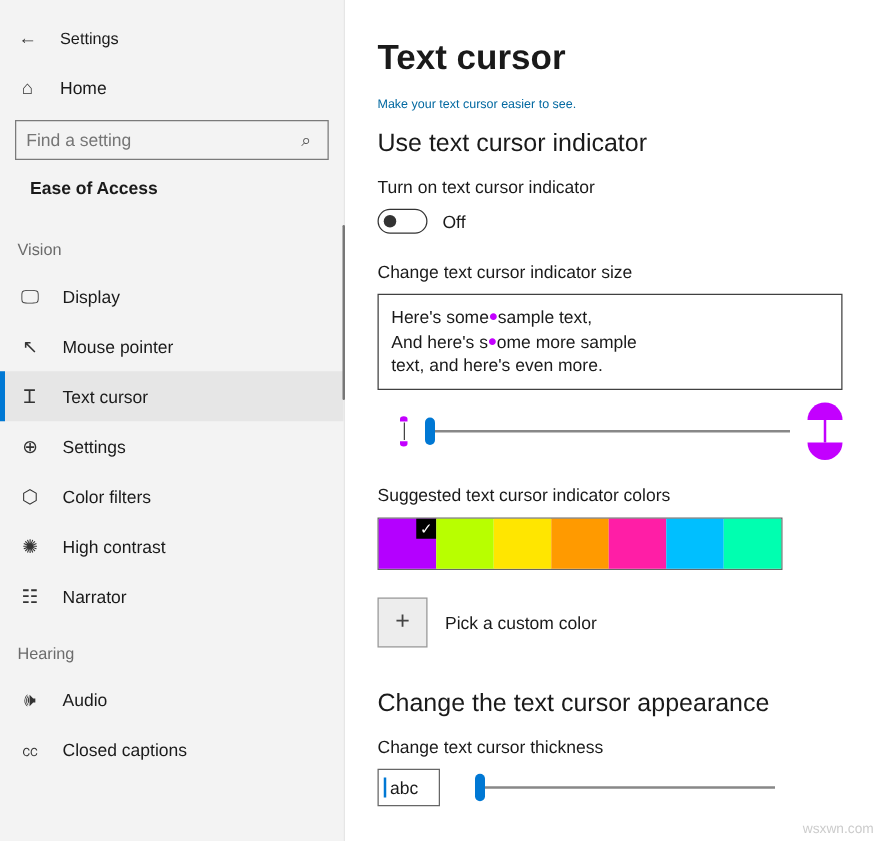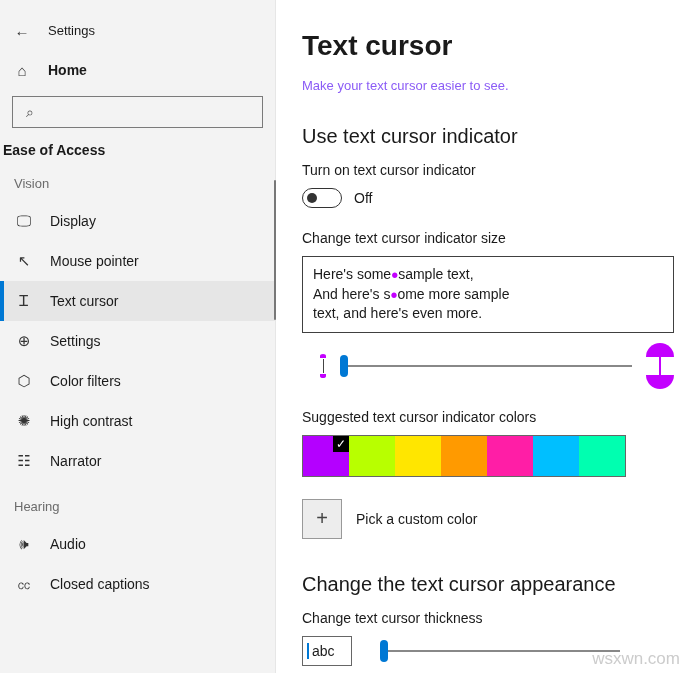--- a/index.html
+++ b/index.html
@@ -3,38 +3,38 @@
 <meta charset="utf-8">
 <style>
   * { box-sizing: border-box; margin: 0; padding: 0; font-family: "Segoe UI", Arial, sans-serif; }
   body { background: #fff; width: 700px; height: 673px; overflow: hidden; font-size: 14px; color: #1a1a1a; display:flex;}
   
   .sidebar { width: 276px; height: 100%; background: #f3f3f3; border-right: 1px solid #e6e6e6; position: relative; display:flex; flex-direction:column;}
   .sb-top { padding: 10px 12px 0 12px; }
   .sb-row { display:flex; align-items:center; height: 40px; gap: 16px; }
   .icon { width: 20px; display:inline-flex; align-items:center; justify-content:center; color:#333; font-size:15px;}
   .title { font-size: 13px; }
-  .home-label { font-size: 14px; font-weight: bold; }
+  .home-label { font-size: 14px; }
   .searchbox { margin: 6px 12px 14px 12px; height: 32px; border: 1px solid #7a7a7a; display:flex; align-items:center; padding: 0 8px; background:#f3f3f3;}
   .searchbox input { flex:1; border:none; background:transparent; font-size:14px; outline:none; color:#666;}
   .searchbox .sicon { width:18px; text-align:center; color:#555;}
-  .group-title { font-weight:600; font-size:14px; padding: 0 3px; margin-bottom: 0;}
+  .group-title { font-weight:600; font-size:14px; padding: 0 24px; margin-bottom: 16px;}
   .scroll-area { flex:1; overflow-y:auto; }
   .section-label { color:#6b6b6b; font-size:13px; padding: 18px 14px 10px 14px; }
   .nav-item { display:flex; align-items:center; height:40px; padding-left:14px; gap:16px; cursor:pointer; position:relative;}
   .nav-item .lab { font-size:14px; }
   .nav-item.active { background:#e6e6e6; }
   .nav-item.active::before { content:""; position:absolute; left:0; top:0; bottom:0; width:4px; background:#0078d4; }
   .sidebar::after { content:""; position:absolute; right:-1px; top:180px; width:2px; height:140px; background:#777; border-radius:1px;} 
-  .watermark { position:absolute; bottom:4px; right:20px; font-size:17px; color:#ccc; }
+  .watermark { position:absolute; bottom:4px; right:1px; font-size:11px; color:#ccc; }
 
   
   .main { flex:1; padding: 30px 26px 10px 26px; overflow-y:auto; position:relative;}
   .h1 { font-size:28px; font-weight:600; margin-bottom:16px; }
-  .desc { color:#8b5cf6; font-size:13px; margin-bottom:32px;}
+  .desc { color:#0369a1; font-size:10px; margin-bottom:15px;}
   .h2 { font-size:20px; font-weight:400; margin-bottom:14px;}
   .label { font-size:14px; margin-bottom:10px;}
   .toggle-row { display:flex; align-items:center; gap:12px; margin-bottom:22px;}
   .toggle { width:40px; height:20px; border:1px solid #333; border-radius:10px; position:relative; }
   .toggle .knob { width:10px; height:10px; background:#333; border-radius:50%; position:absolute; top:4px; left:4px;}
   .sample-box { border:1px solid #404040; padding:8px 10px; font-size:14px; line-height:1.4; margin-bottom:10px; position:relative;}
   .caret-dot { color:#c300ff; font-size:20px; line-height:0; vertical-align:middle;}
   .slider-row { display:flex; align-items:center; gap:8px; margin:10px 0 20px 18px; }
   .slider-track { flex:1; height:2px; background:#888; position:relative; margin:0 6px;}
   .slider-knob { width:8px; height:22px; background:#0078d4; border-radius:4px; position:absolute; top:-10px; left:0;}
@@ -65,20 +65,21 @@
     <div class="sb-row">
       <span class="icon">←</span>
       <span class="title">Settings</span>
     </div>
     <div class="sb-row">
       <span class="icon">⌂</span>
       <span class="home-label">Home</span>
     </div>
   </div>
   <div class="searchbox">
+    <input placeholder="Find a setting" style="">
     <span class="sicon">⌕</span>
   </div>
   <div class="group-title">Ease of Access</div>
 
   <div class="scroll-area">
     <div class="section-label">Vision</div>
 
     <div class="nav-item">
       <span class="icon">🖵</span>
       <span class="lab">Display</span>

